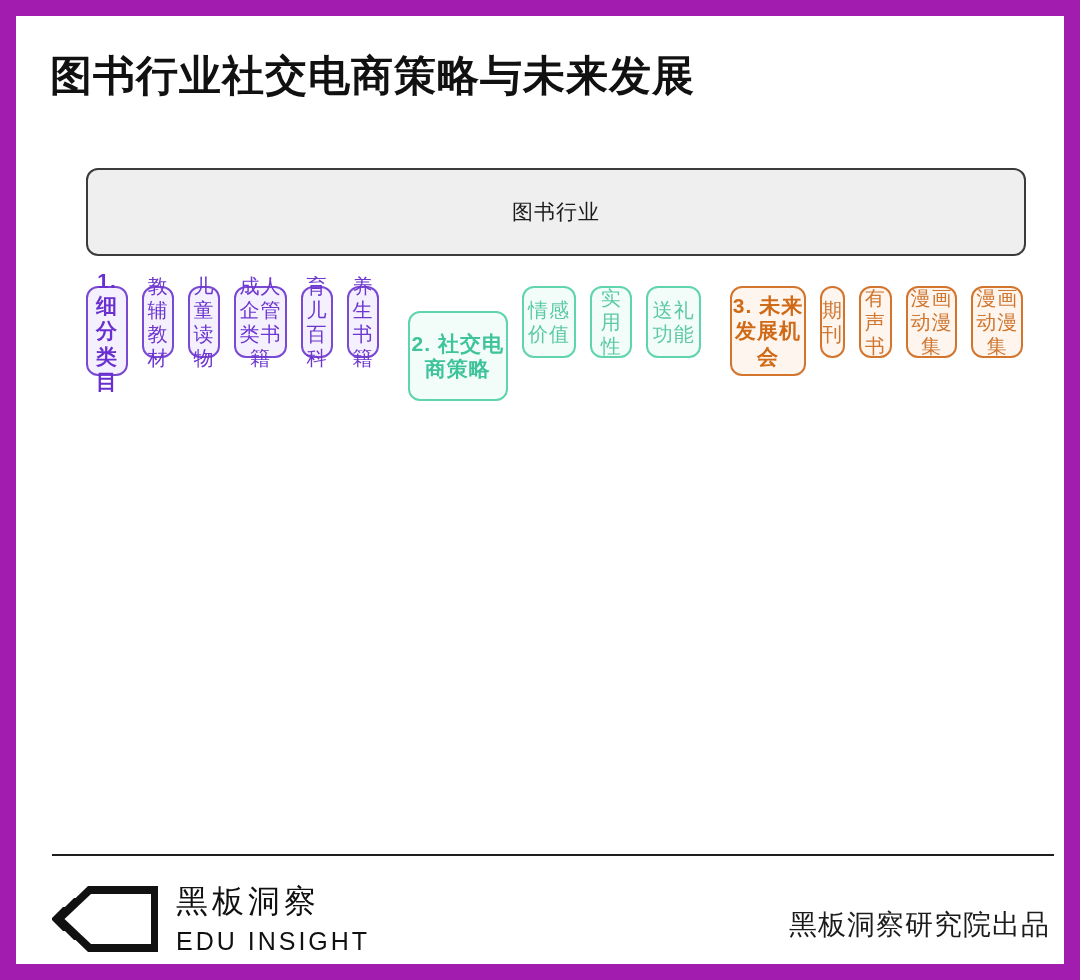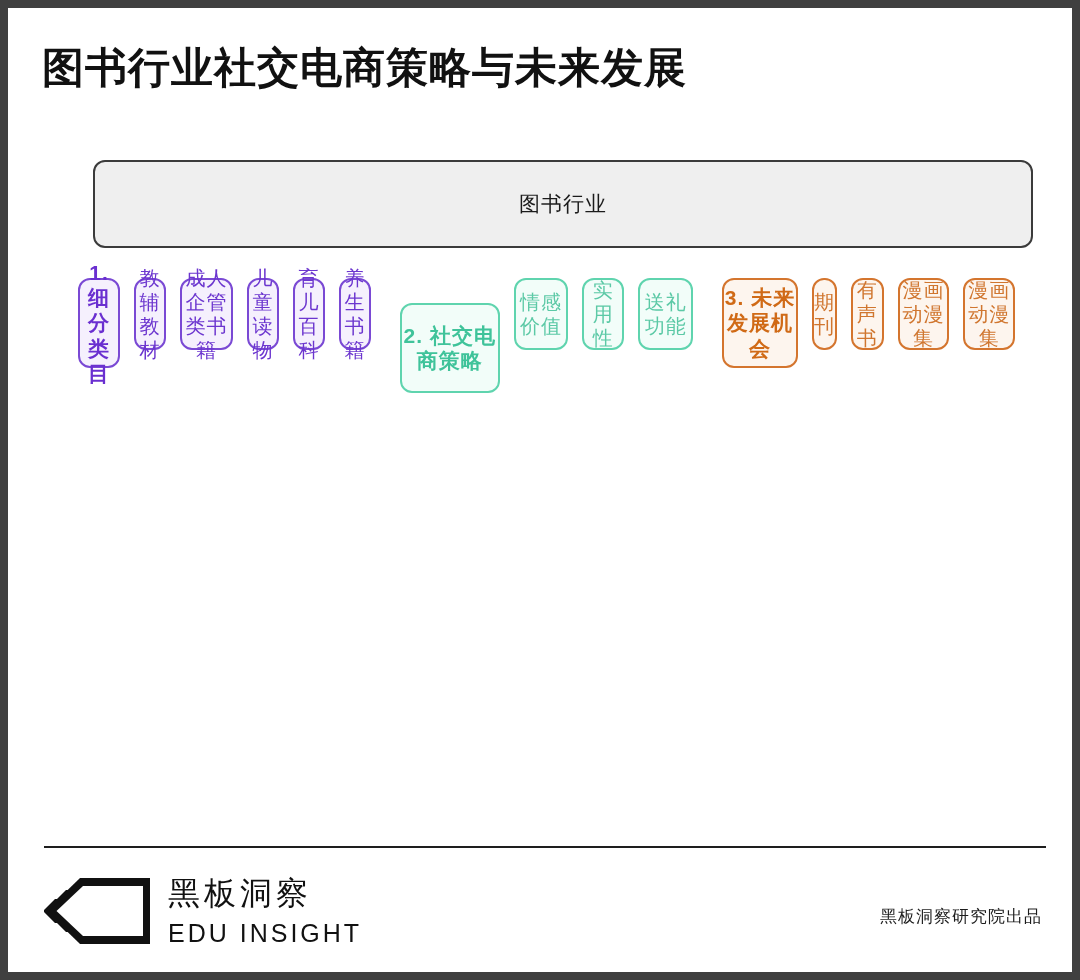--- a/index.html
+++ b/index.html
@@ -8,22 +8,22 @@
     width: 1080px;
     height: 980px;
     background: #ffffff;
     font-family: "Liberation Sans", "DejaVu Sans", sans-serif;
   }
 
   .page {
     position: relative;
     width: 1080px;
     height: 980px;
-    background: #404040;
-    padding: 8px;
+    background: #a21caf;
+    padding: 16px;
     text-decoration: underline;
   }
 
   .canvas {
     position: relative;
     width: 100%;
     height: 100%;
     background: #ffffff;
     overflow: hidden;
   }
@@ -48,21 +48,20 @@
     left: 70px;
     top: 152px;
     width: 940px;
     height: 88px;
     background: #efefef;
     border: 2px solid #3b3b3b;
     border-radius: 12px;
     display: flex;
     align-items: center;
     justify-content: center;
-    margin-left: 15px;
   }
   .root-box-label {
     font-size: 21px;
     color: #1b1b1b;
     font-weight: normal;
     letter-spacing: 1px;
   }
 
   
   .columns {
@@ -182,21 +181,21 @@
   }
   .brand-en {
     font-size: 25px;
     color: #111111;
     letter-spacing: 3px;
     margin-top: 12px;
     font-weight: normal;
   }
 
   .footer-credit {
-    font-size: 17px;
+    font-size: 28px;
     color: #1c1c1c;
     letter-spacing: 1px;
     padding-right: 4px;
     margin-top: 11px;
   }
 </style>
 </head>
 <body>
 
 <div class="page">
@@ -206,22 +205,22 @@
 
     <div class="root-box">
       <span class="root-box-label">图书行业</span>
     </div>
 
     <div class="columns">
 
       <div class="column col-purple">
         <div class="node head">1. 细分类目</div>
         <div class="node">教辅教材</div>
+        <div class="node">儿童读物</div>
         <div class="node">成人企管类书籍</div>
-        <div class="node">儿童读物</div>
         <div class="node">育儿百科</div>
         <div class="node">养生书籍</div>
       </div>
 
       <div class="column col-teal">
         <div class="node head">2. 社交电商策略</div>
         <div class="node">情感价值</div>
         <div class="node">实用性</div>
         <div class="node">送礼功能</div>
       </div>

